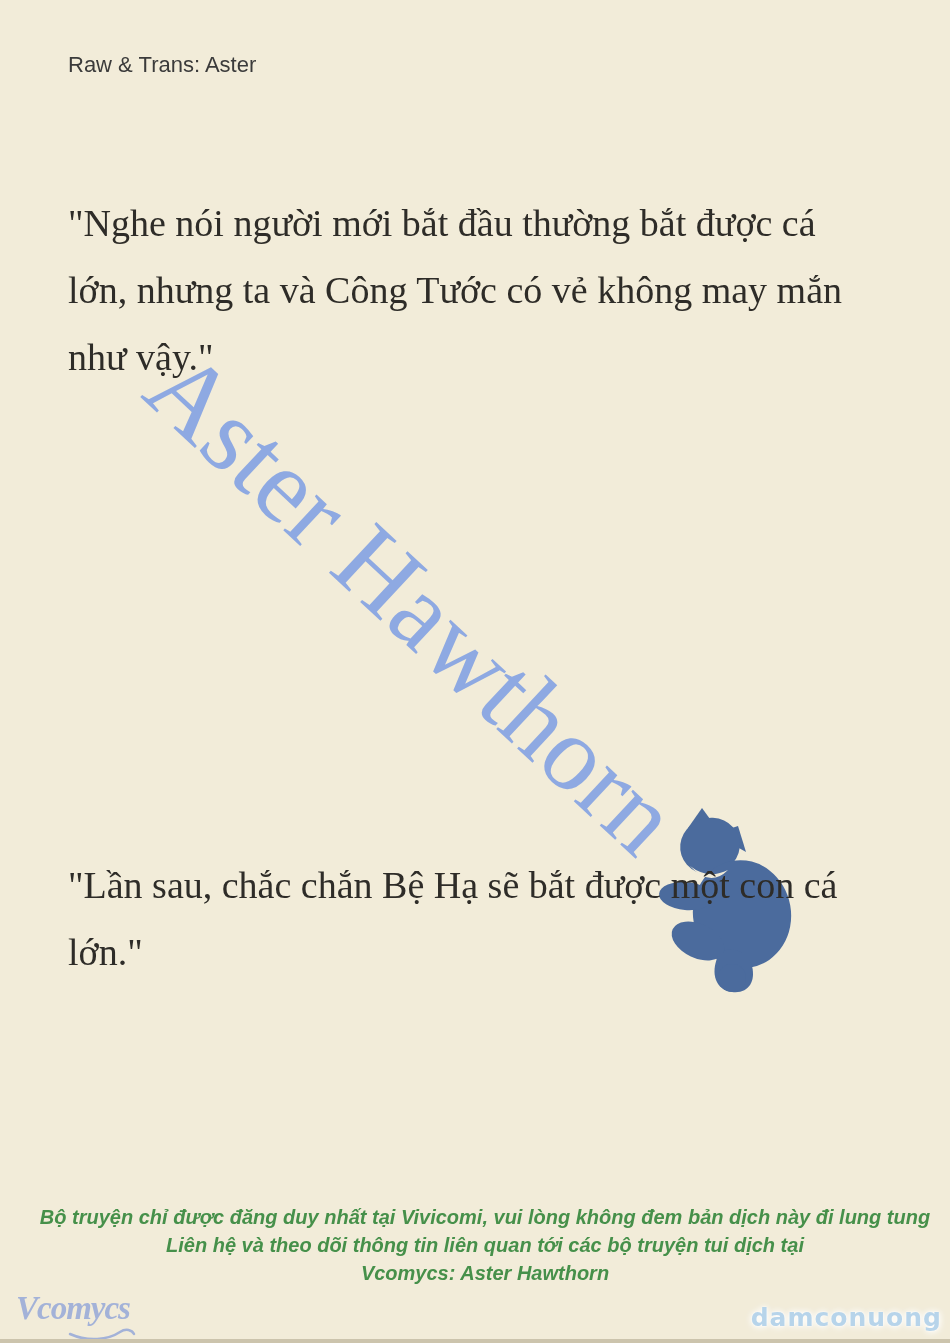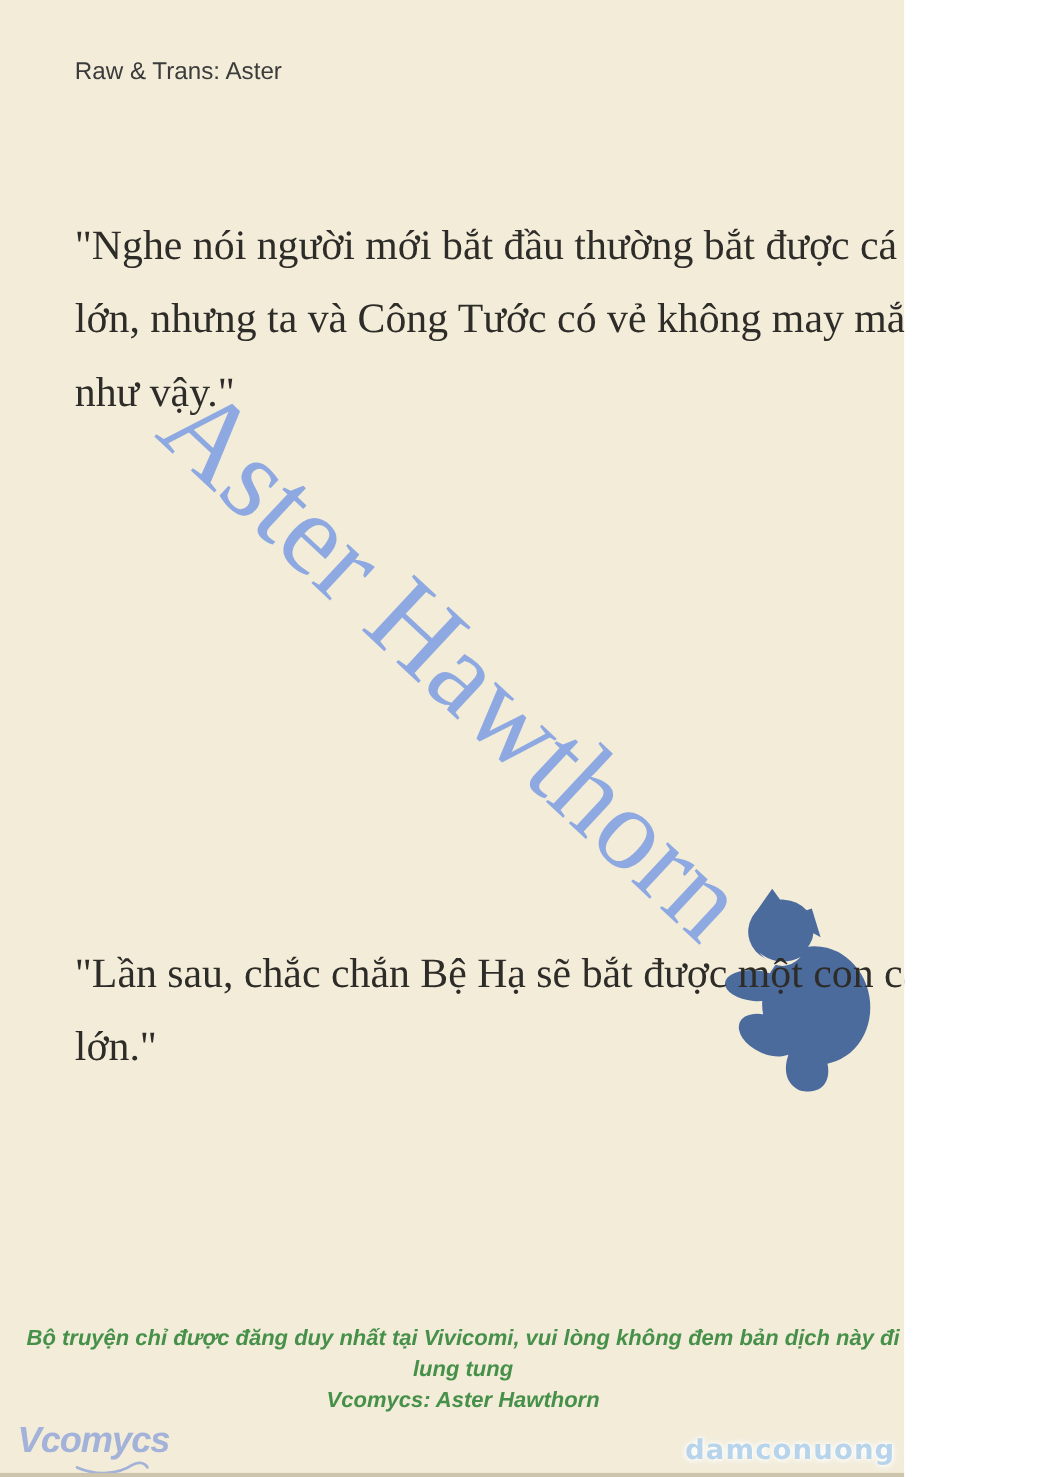--- a/index.html
+++ b/index.html
@@ -1,18 +1,18 @@
 <!DOCTYPE html>
 <html><head>
 <meta charset="utf-8">
 <style>
   html,body { margin:0; padding:0; }
   .page {
     position:relative;
-    width:822px; height:1343px;
+    width:950px; height:1343px;
     background:#f2ecd9;
     overflow:hidden;
     font-family:"Liberation Serif", serif;
     box-sizing:border-box;
   }
   .credit {
     position:absolute; left:68px; top:52px;
     font-family:"Liberation Sans", sans-serif;
     font-size:22px; color:#3b3b3b;
     z-index:5;
@@ -47,21 +47,21 @@
     text-align:center;
     font-family:"Liberation Sans", sans-serif;
     font-weight:bold; font-style:italic;
     color:#46904a;
     font-size:20px; line-height:28px;
     z-index:5;
     padding-left:20px;
   }
   .logo {
     position:absolute; left:16px; top:1290px;
-    font-family:Liberation Sans, sans-serif;
+    font-family:Liberation Serif, serif;
     font-style:italic; font-weight:bold;
     font-size:33px; letter-spacing:-1px;
     color:#a3b2d8;
     z-index:5;
     text-align:right;
   }
   .logo .flourish {
     position:absolute; left:52px; top:36px;
     width:70px; height:16px;
   }
@@ -104,20 +104,21 @@
   </svg>
 
   <div class="para p1">"Nghe nói người mới bắt đầu thường bắt được cá
 lớn, nhưng ta và Công Tước có vẻ không may mắn
 như vậy."</div>
   <div class="para p3">"Lần sau, chắc chắn Bệ Hạ sẽ bắt được một con cá
 lớn."</div>
 
   <div class="footer">
     <div>Bộ truyện chỉ được đăng duy nhất tại Vivicomi, vui lòng không đem bản dịch này đi lung tung</div>
+    <div>Liên hệ và theo dõi thông tin liên quan tới các bộ truyện tui dịch tại</div>
     <div>Vcomycs: Aster Hawthorn</div>
   </div>
 
   <div class="logo">
     <span>Vcomycs</span>
     <svg class="flourish" viewBox="0 0 70 16" xmlns="http://www.w3.org/2000/svg">
       <path d="M2,8 C20,16 40,14 52,6 C58,2 64,4 66,8" stroke="#a3b2d8" stroke-width="2.5" fill="none" stroke-linecap="round"></path>
     </svg>
   </div>
 

